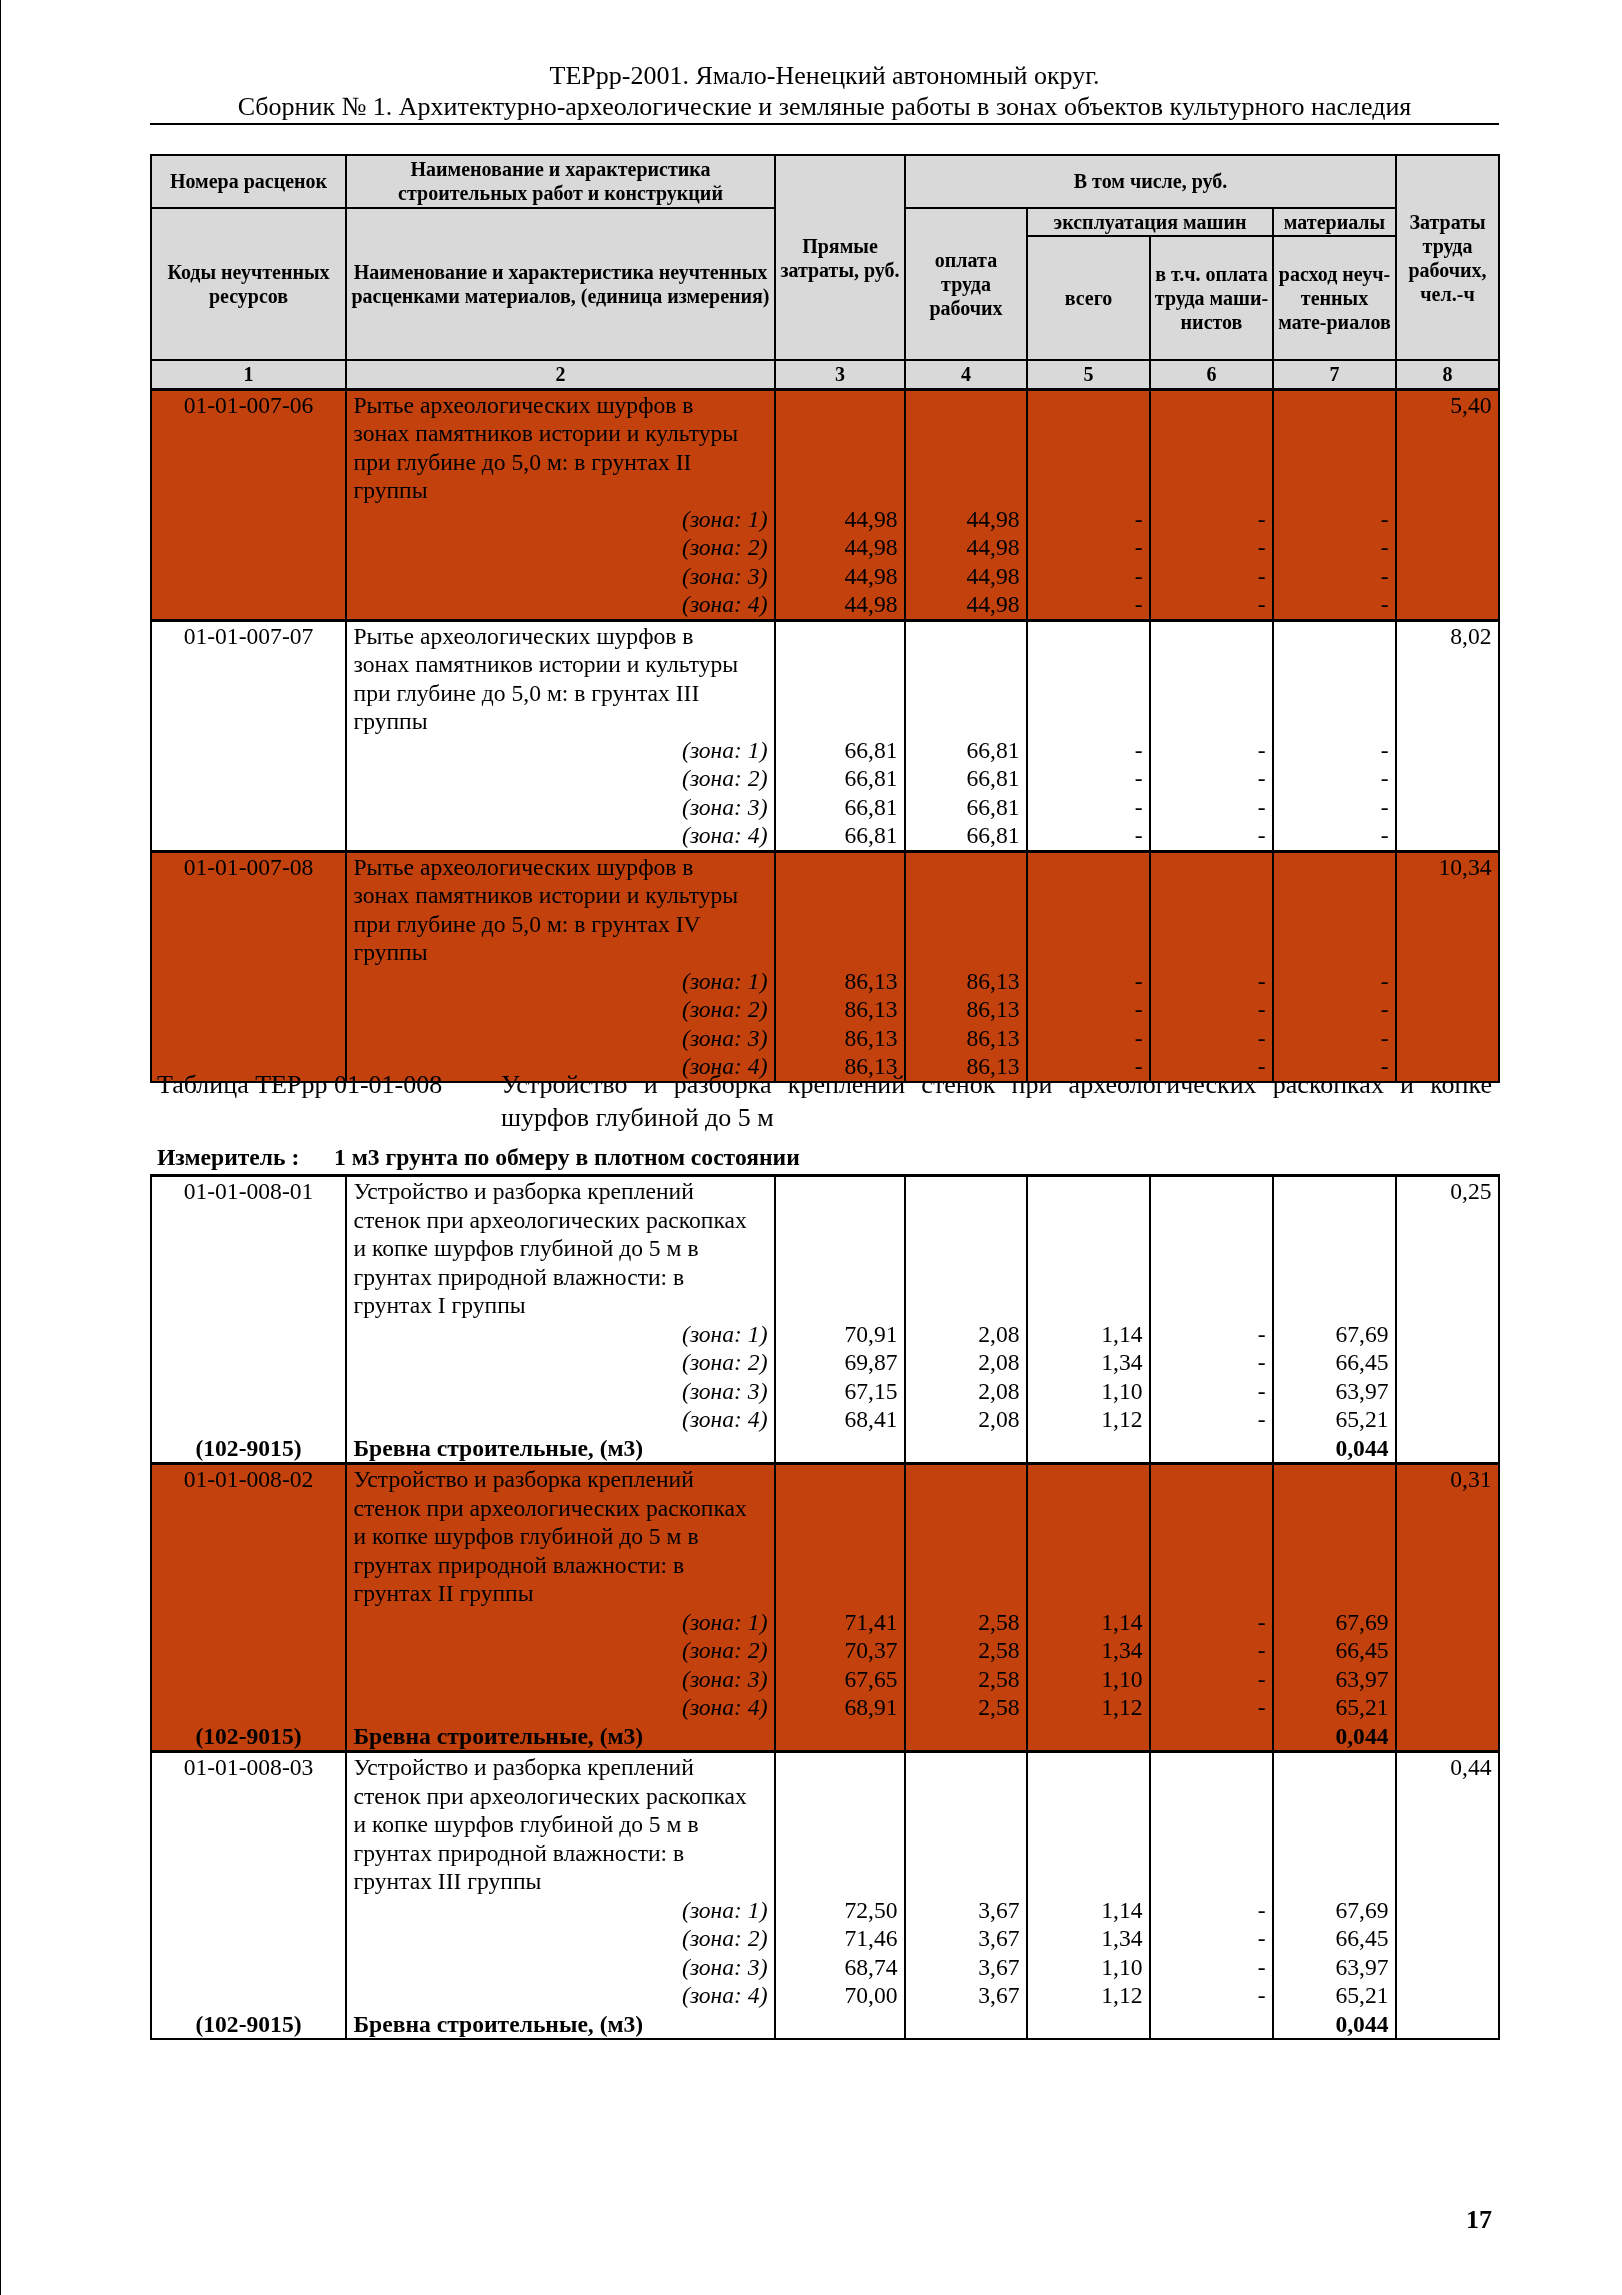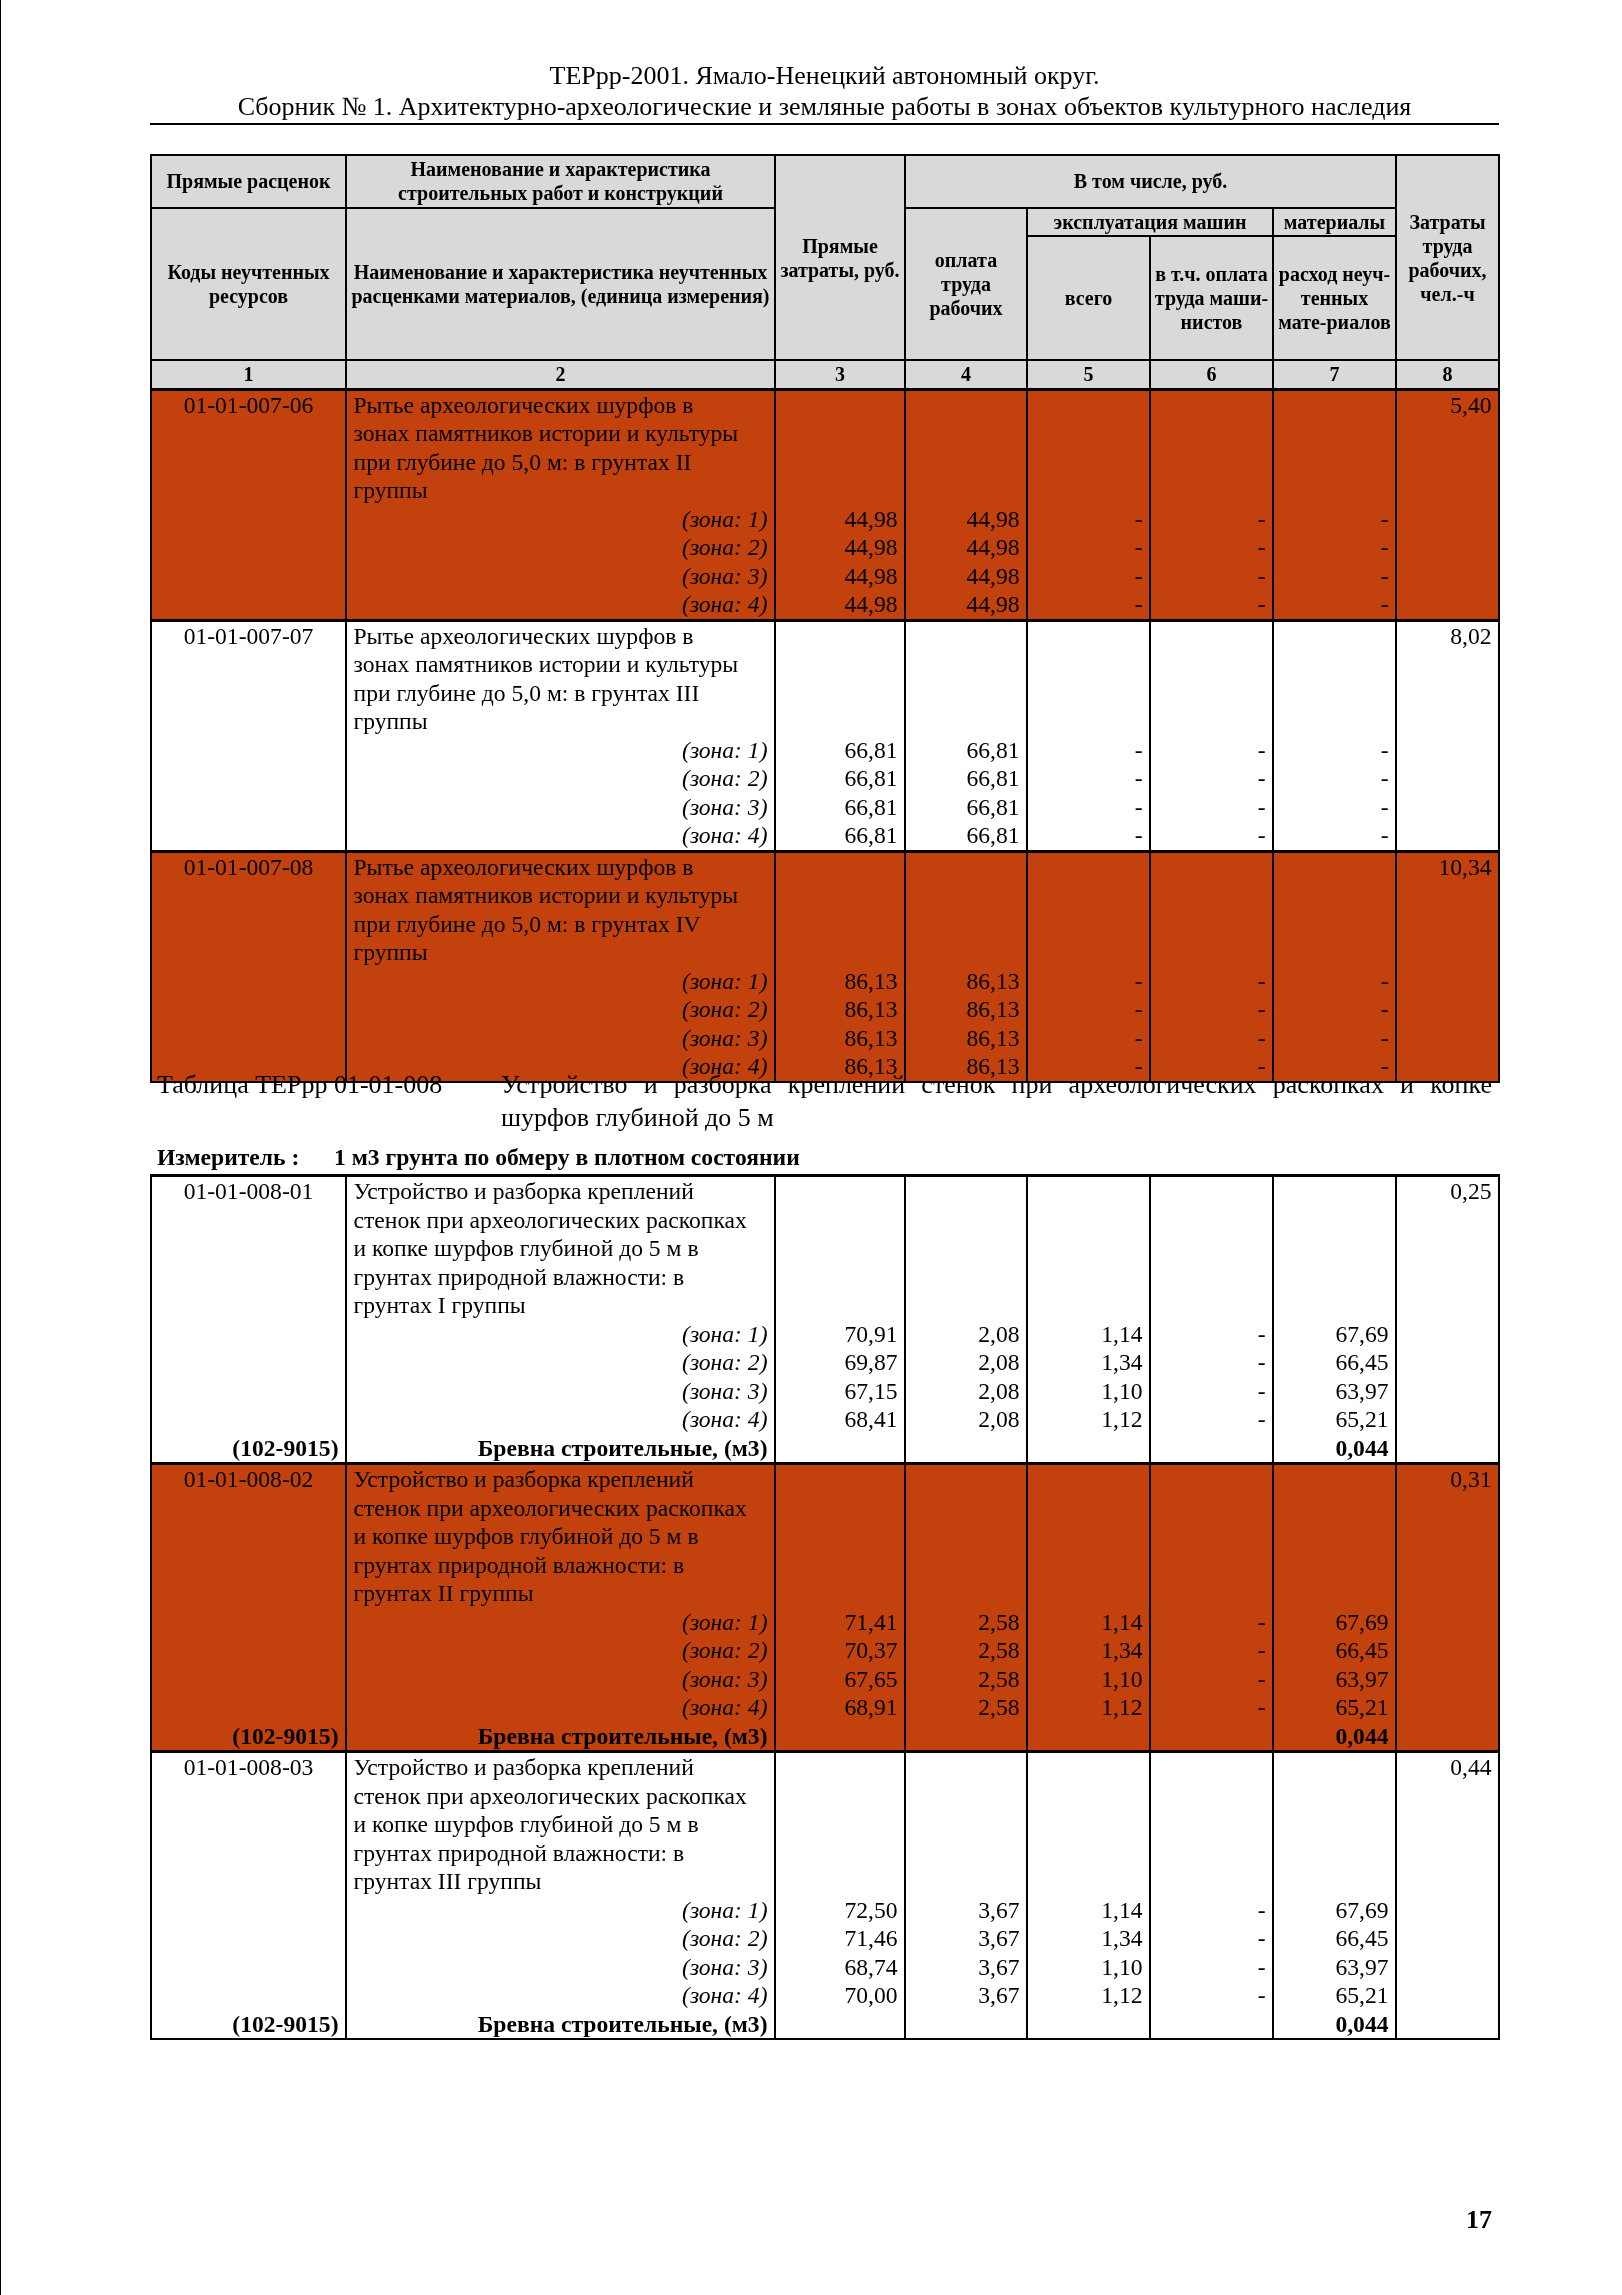--- a/index.html
+++ b/index.html
@@ -18,21 +18,21 @@
   table.rates th { font-weight: bold; font-size: 20px; line-height: 24px; text-align: center; vertical-align: middle; background: #d9d9d9; border: 2px solid #000; padding: 1.3px 2.6px; }
   .hdr-table { top: 154px; }
   .grey { background: #c2410c; }
   .white { background: #ffffff; }
   .num-row th { font-size: 20px; line-height: 22px; border-top: 3.3px solid #000; border-bottom: 3.3px solid #000; }
   tr.block-top td { border-top: 3.3px solid #000; }
   .code { text-align: center; }
   .desc-text { text-align: left; padding-left: 6.5px; }
   .zone { text-align: right; font-style: italic; }
   .num { text-align: right; }
-  .bold { font-weight: bold; text-align: right; }
+  .bold { font-weight: bold; }
   .dash { text-align: right; padding-right: 18.3px; }
   table.rates tr.last td { border-bottom: 2px solid #000; }
 
   .table-title { position: absolute; left: 157px; top: 1068px; width: 1341px; font-weight: normal; font-size: 26px; line-height: 33px; }
   .table-title .lbl { display: inline-block; width: 344px; vertical-align: top; }
   .table-title .txt { display: inline-block; width: 991px; text-align: justify; vertical-align: top; }
   .measure { position: absolute; left: 157px; top: 1144px; font-weight: bold; font-size: 23.6px; line-height: 26px; }
   .measure .k { display: inline-block; width: 177px; }
   .page-number { position: absolute; left: 1466px; top: 2205px; font-size: 26px; font-weight: bold; }
 </style>
@@ -52,21 +52,21 @@
       <col style="width:429px">
       <col style="width:130px">
       <col style="width:122px">
     <col style="width:123px">
       <col style="width:123px">
       <col style="width:123px">
       <col style="width:103px">
   </colgroup>
   <thead>
     <tr style="height:25px">
-      <th>Прямые расценок</th>
+      <th>Номера расценок</th>
       <th>Наименование и характеристика строительных работ и конструкций</th>
       <th rowspan="3">Прямые затраты, руб.</th>
       <th colspan="4">В том числе, руб.</th>
       <th rowspan="3">Затраты труда рабочих, чел.-ч</th>
     </tr>
     <tr style="height:25px">
       <th rowspan="2">Коды неучтенных ресурсов</th>
       <th rowspan="2">Наименование и характеристика неучтенных расценками материалов, (единица измерения)</th>
       <th rowspan="2">оплата труда рабочих</th>
       <th colspan="2">эксплуатация машин</th>

